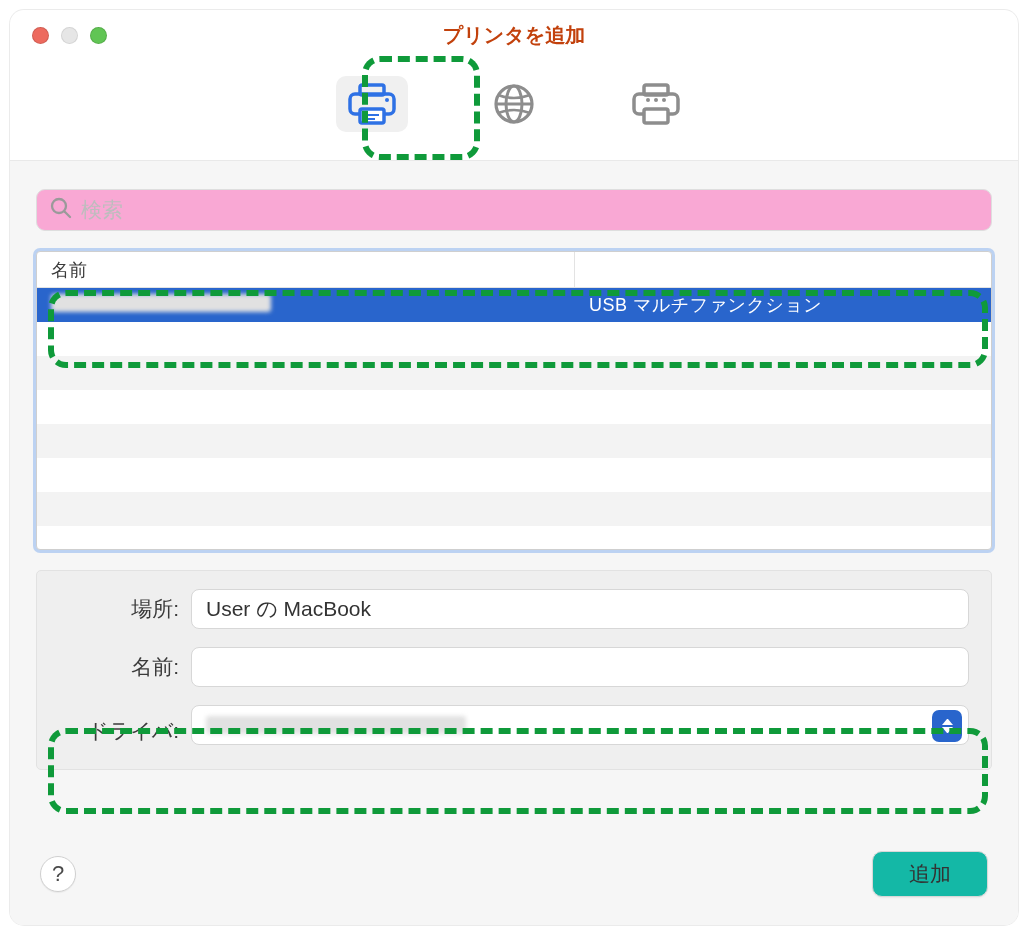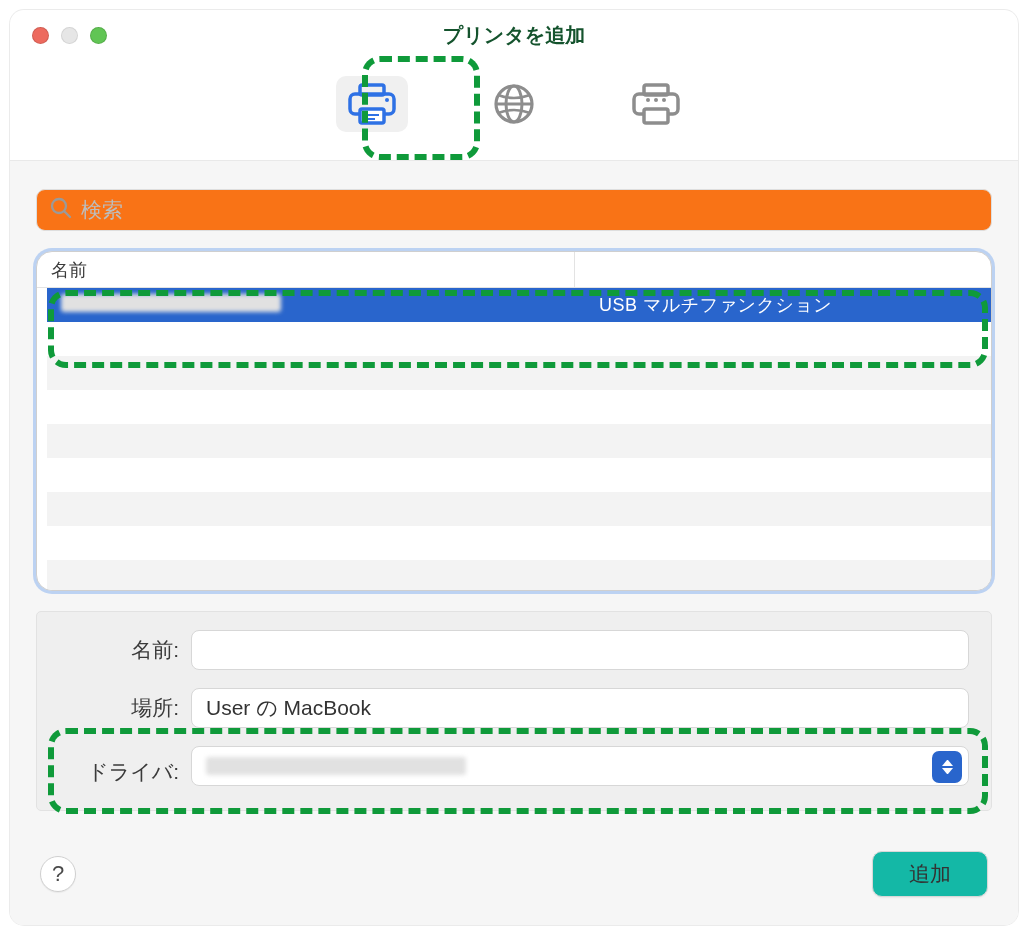--- a/index.html
+++ b/index.html
@@ -35,21 +35,21 @@
     .traffic { width: 17px; height: 17px; border-radius: 50%; }
     .tl-close { background: #ed6a5e; border: 0.5px solid rgba(0,0,0,0.12); }
     .tl-min  { background: #e6e6e6; border: 0.5px solid rgba(0,0,0,0.08); }
     .tl-zoom { background: #61c554; border: 0.5px solid rgba(0,0,0,0.12); }
     .window-title {
       position: absolute;
       left: 0; right: 0;
       text-align: center;
       font-size: 20px;
       font-weight: 600;
-      color: #14532d;
+      color: #c2410c;
       pointer-events: none;
     }
 
     .toolbar-tabs {
       display: flex;
       justify-content: center;
       gap: 70px;
       padding: 16px 0 28px;
       position: relative;
     }
@@ -76,49 +76,49 @@
     .search-icon {
       position: absolute;
       left: 14px; top: 50%; transform: translateY(-50%);
       color: #9a9a9a;
     }
     .search-input {
       width: 100%;
       height: 42px;
       border: 1px solid #dedede;
       border-radius: 9px;
-      background: #f97316;
+      background: #f9a8d4;
       font-size: 21px;
       padding: 0 16px 0 44px;
       color: #333;
       outline: none;
     }
     .search-input::placeholder { color: #bdbdbd; }
 
     .list-panel {
       border: 1px solid #cfcfcf;
-      border-radius: 16px;
-      background: #ffffff;
-      height: 340px;
+      border-radius: 4px;
+      background: #ffffff;
+      height: 299px;
       position: relative;
       overflow: hidden;
       box-shadow: 0 0 0 3px rgba(41,119,235,0.28);
     }
     .list-header {
       height: 36px;
       display: flex;
       border-bottom: 1px solid #e3e3e3;
       font-size: 18px;
       color: #3a3a3a;
       font-weight: 500;
     }
     .col-name { flex: 0 0 538px; padding: 6px 14px; border-right: 1px solid #e3e3e3; }
     .col-kind { flex: 0 0 240px; padding: 6px 14px; border-right: 1px solid #e3e3e3; }
     .col-rest { flex: 1; }
-    .list-body { height: calc(100% - 36px); padding-left: 10px; }
+    .list-body { height: calc(100% - 36px); }
     .row {
       height: 34px; display: flex; align-items: center;
     }
     .row-alt { background: #f3f3f3; }
     .row-selected { background: #2965cc; color: #ffffff; }
     .row .cell-name { flex: 0 0 538px; padding: 0 14px; font-size: 18px; }
     .row .cell-kind { flex: 1; padding: 0 14px; font-size: 18px; letter-spacing: 0.5px; }
     .redacted {
       display: inline-block;
       width: 220px; height: 18px;
@@ -314,26 +314,26 @@
         <div class="row row-alt"></div>
         <div class="row"></div>
         <div class="row row-alt"></div>
         <div class="row"></div>
         <div class="row row-alt"></div>
       </div>
     </div>
 
     <div class="form-block">
       <div class="form-row">
+        <div class="form-label">場所:</div>
+        <input class="form-input" value="User の MacBook" style="">
+      </div>
+      <div class="form-row">
         <div class="form-label">名前:</div>
         <input class="form-input" value="" style="color: transparent; text-shadow: rgb(187, 187, 187) 0px 0px 10px;">
-      </div>
-      <div class="form-row">
-        <div class="form-label">場所:</div>
-        <input class="form-input" value="User の MacBook" style="">
       </div>
       <div class="form-row">
         <div class="form-label">ドライバ:</div>
         <div class="form-select">
           <span class="redacted" style="width:260px"></span>
           <div class="select-stepper">
             <div class="stepper-tri tri-up"></div>
             <div class="stepper-tri tri-down"></div>
           </div>
         </div>

